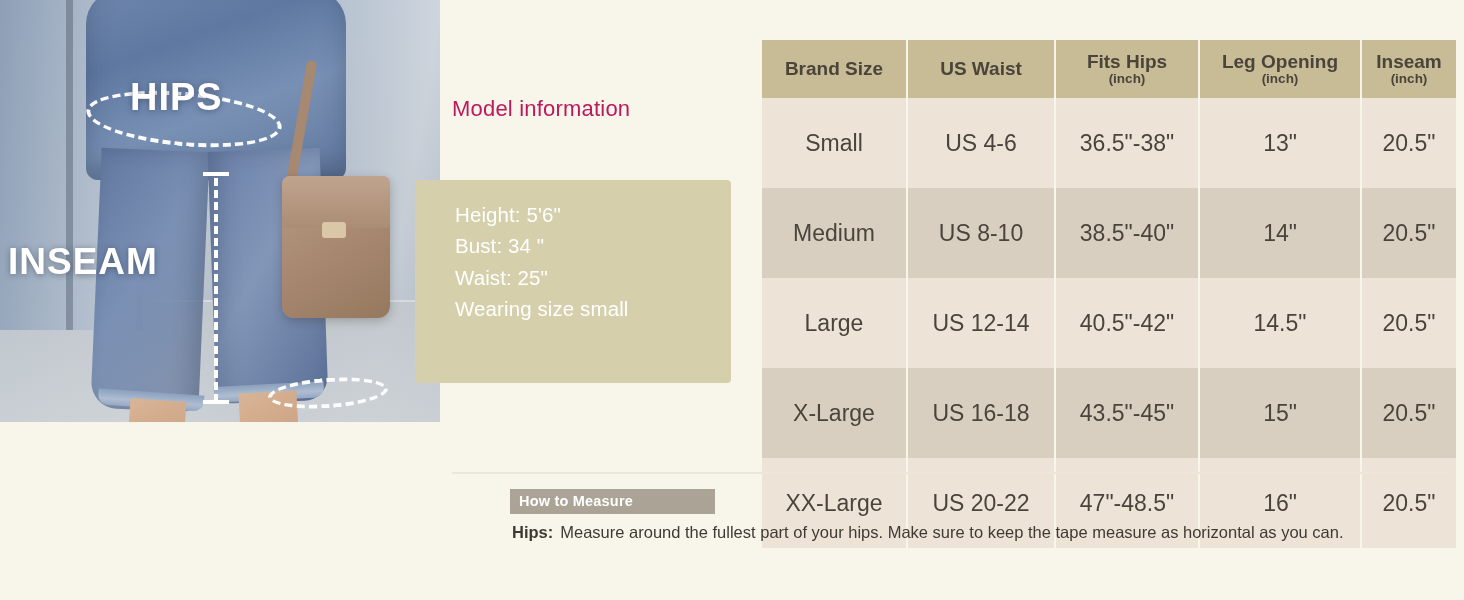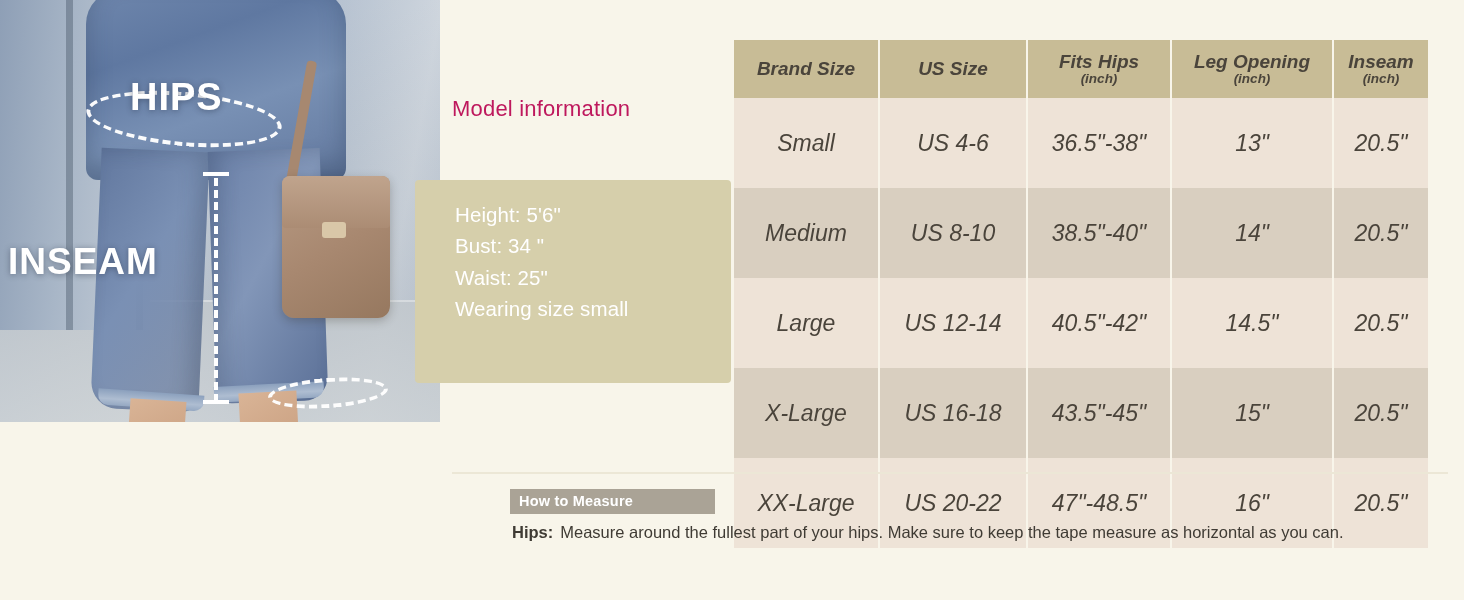--- a/index.html
+++ b/index.html
@@ -198,26 +198,25 @@
     color: #ffffff;
     font-size: 20.5px;
     line-height: 1.53;
     letter-spacing: .1px;
   }
   #model-list div { white-space: pre; }
 
   
   #size-table {
     position: absolute;
-    left: 732px; top: 40px;
+    left: 760px; top: 40px;
     width: 688px;
     border-collapse: separate;
     border-spacing: 2px 0;
     table-layout: fixed;
-    font-style: italic;
   }
   #size-table th, #size-table td {
     text-align: center;
     color: #4a443b;
   }
   #size-table thead th {
     background: #c8bc96;
     height: 58px;
     font-size: 19px;
     font-weight: 700;
@@ -332,21 +331,21 @@
         <col class="col-hips">
         <col class="col-leg">
         <col class="col-in">
     </colgroup>
     <thead>
       <tr>
         <th>
           <span>Brand Size</span>
         </th>
         <th>
-          <span>US  Size</span>
+          <span>US  Waist</span>
         </th>
         <th>
           <span>Fits Hips</span>
           <span class="sub">(inch)</span>
         </th>
         <th>
           <span>Leg Opening</span>
           <span class="sub">(inch)</span>
         </th>
         <th>

